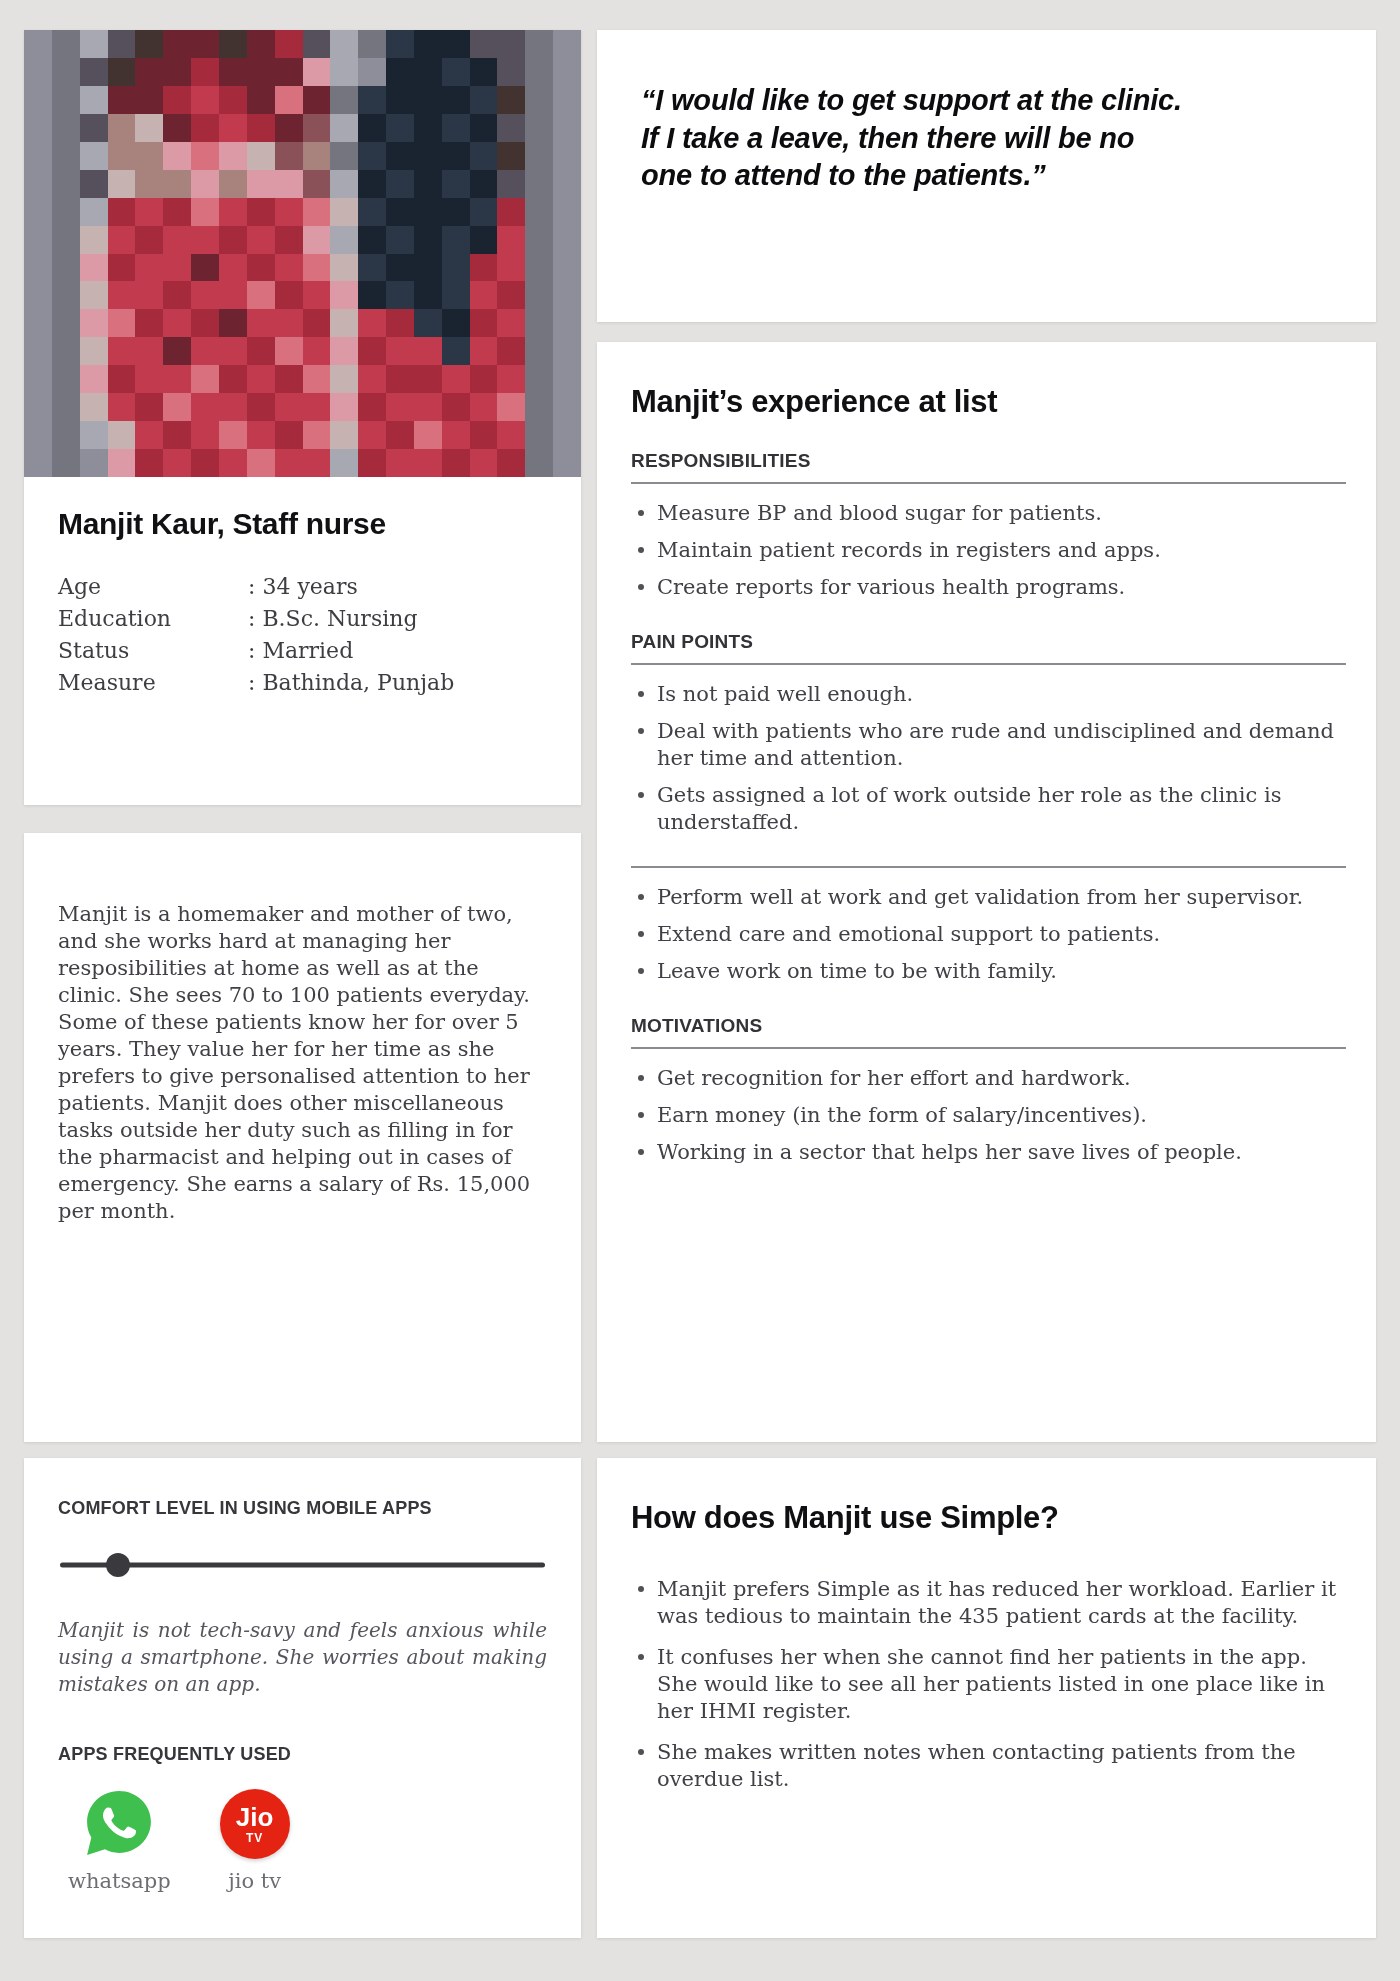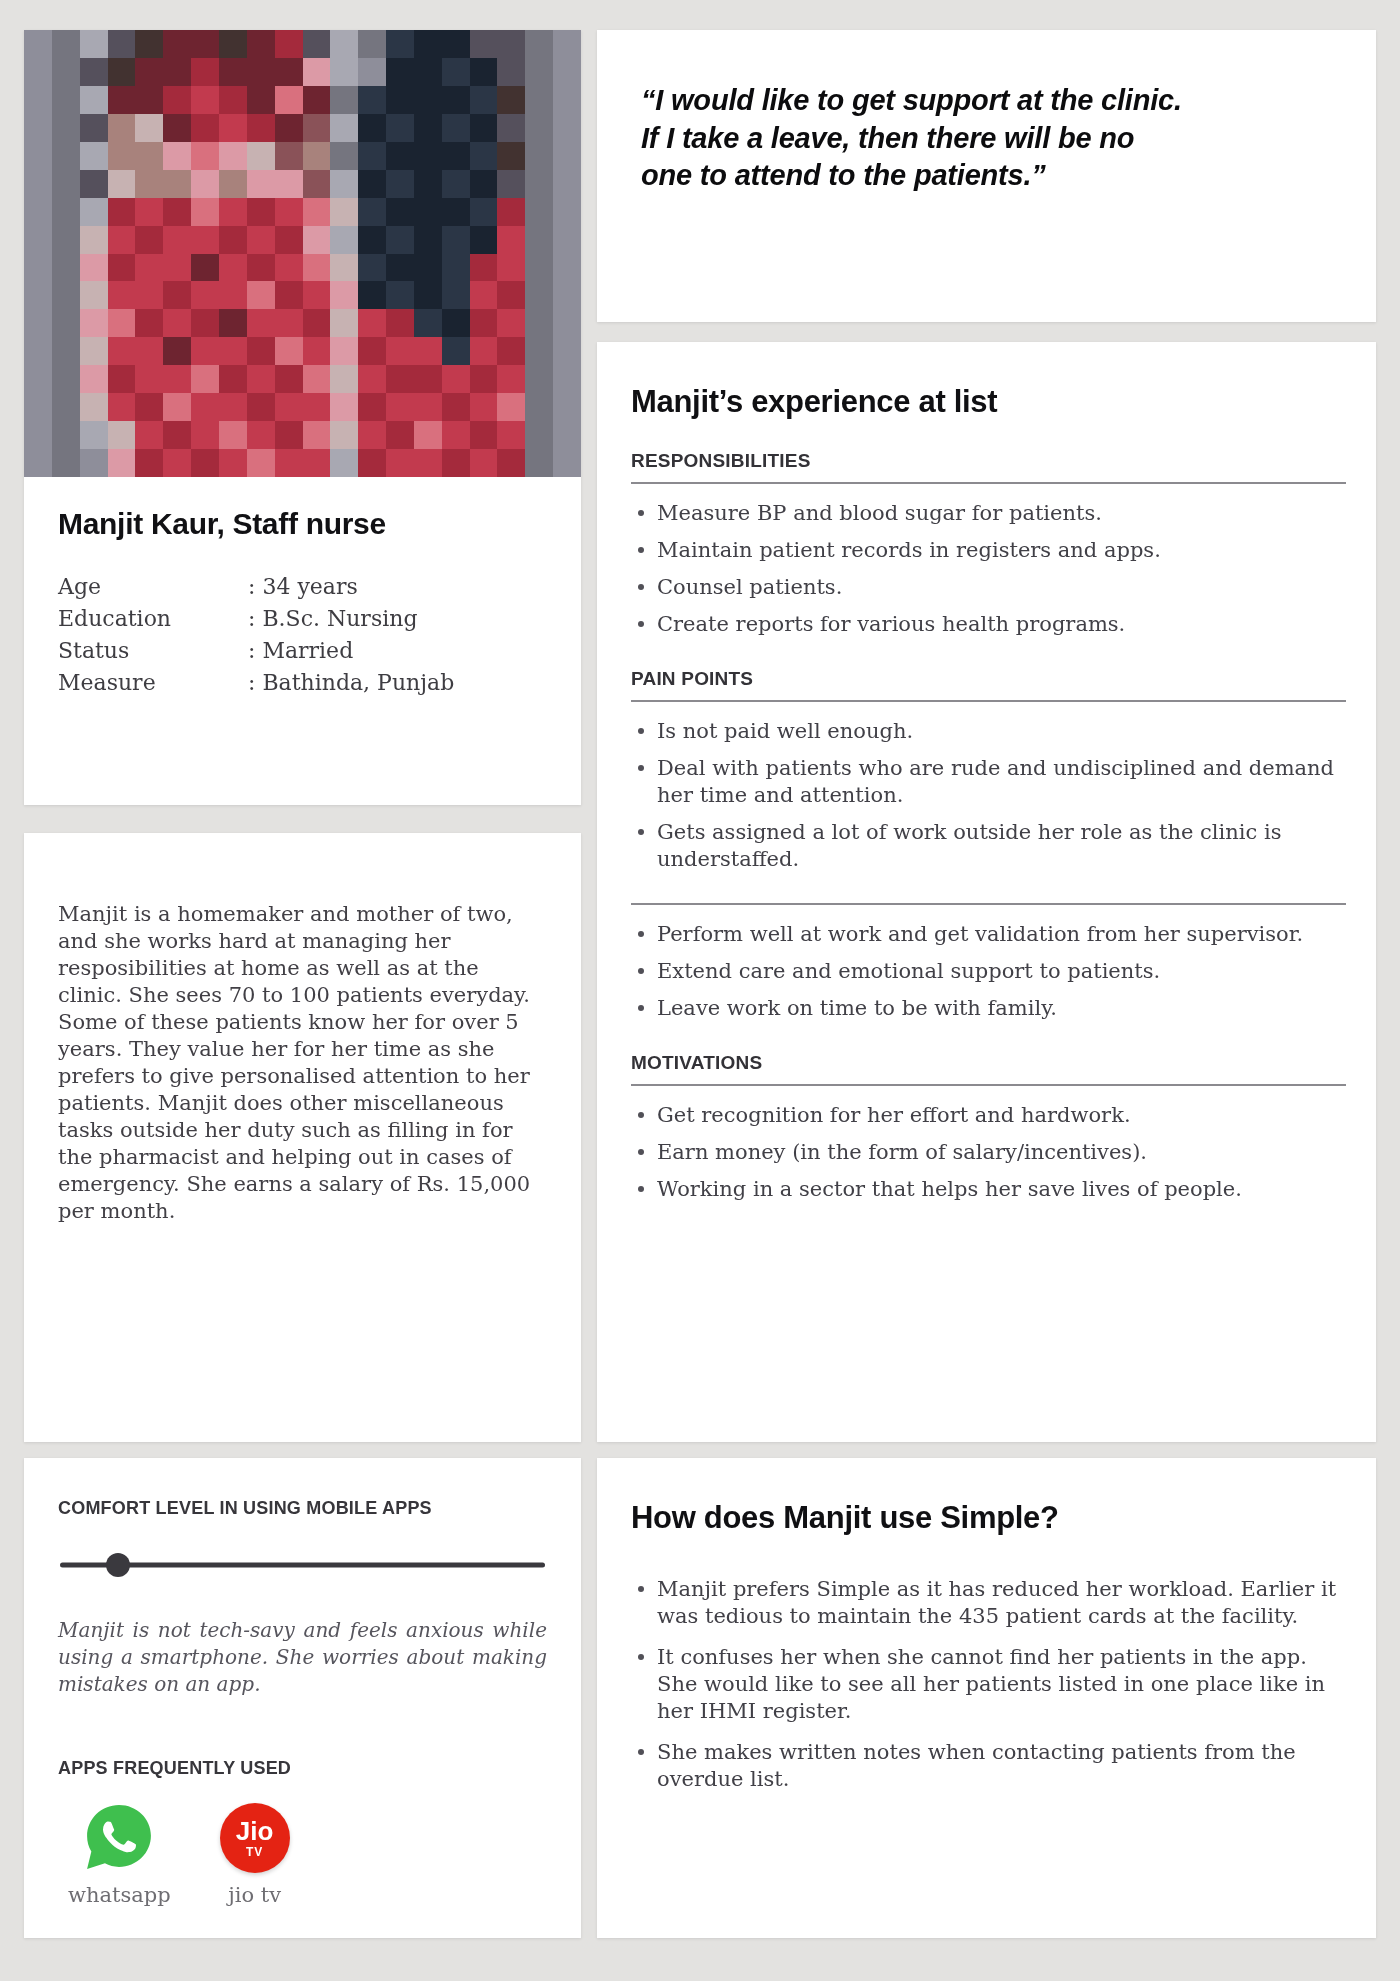--- a/index.html
+++ b/index.html
@@ -57,21 +57,21 @@
   .slider-handle {
     position:absolute; top:50%; transform:translate(-50%,-50%);
     width:24px; height:24px; border-radius:50%; background:#3a393e;
   }
   .comfort-note {
     margin-top:40px;
     font-family:"DejaVu Serif", serif; font-style:italic;
     font-size:20px; line-height:27px; color:#56555d;
     text-align:justify;
   }
-  .apps-heading { margin-top:60px; }
+  .apps-heading { margin-top:46px; }
   .apps { display:flex; gap:48px; margin-top:22px; margin-left:10px; }
   .app { display:flex; flex-direction:column; align-items:center; gap:10px; }
   .app-icon { width:72px; height:72px; display:flex; align-items:flex-end; justify-content:center; }
   .app-icon svg { width:72px; height:72px; }
   .jio-badge {
     width:70px; height:70px; border-radius:50%;
     background:var(--jio-red,#e42313);
     display:flex; flex-direction:column; align-items:center; justify-content:center;
     color:#fff; line-height:1;
     box-shadow:0 2px 4px rgba(0,0,0,0.18);
@@ -511,21 +511,20 @@
 
     <section class="card experience-card">
       <h2 class="right-title">Manjit’s experience at list</h2>
 
       <div class="section">
         <div class="section-heading">RESPONSIBILITIES</div>
         <div class="rule"></div>
         <ul class="bullets">
           <li>Measure BP and blood sugar for patients.</li>
           <li>Maintain patient records in registers and apps.</li>
-          <li>Counsel patients.</li>
           <li>Create reports for various health programs.</li>
         </ul>
       </div>
 
       <div class="section">
         <div class="section-heading">PAIN POINTS</div>
         <div class="rule"></div>
         <ul class="bullets">
           <li>Is not paid well enough.</li>
           <li>Deal with patients who are rude and undisciplined and demand her time and attention.</li>

